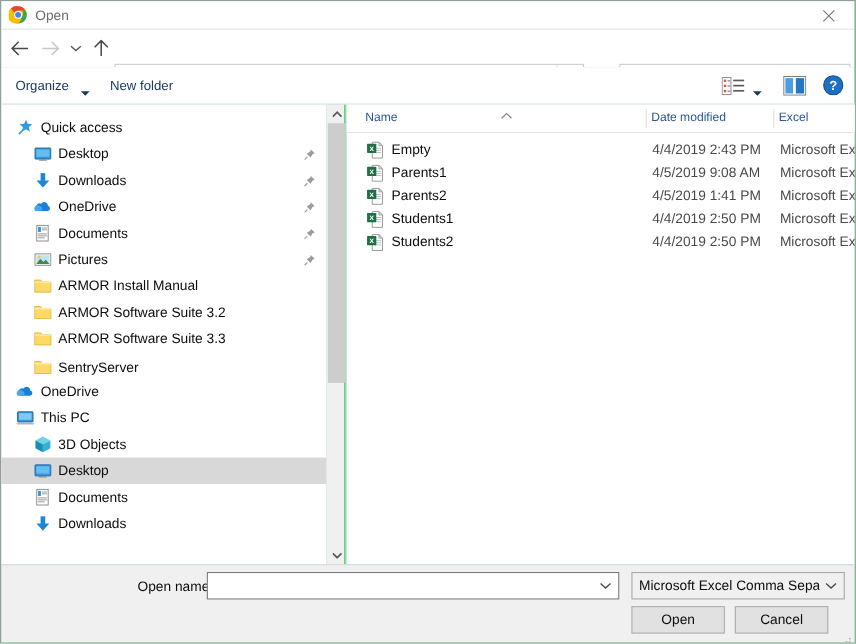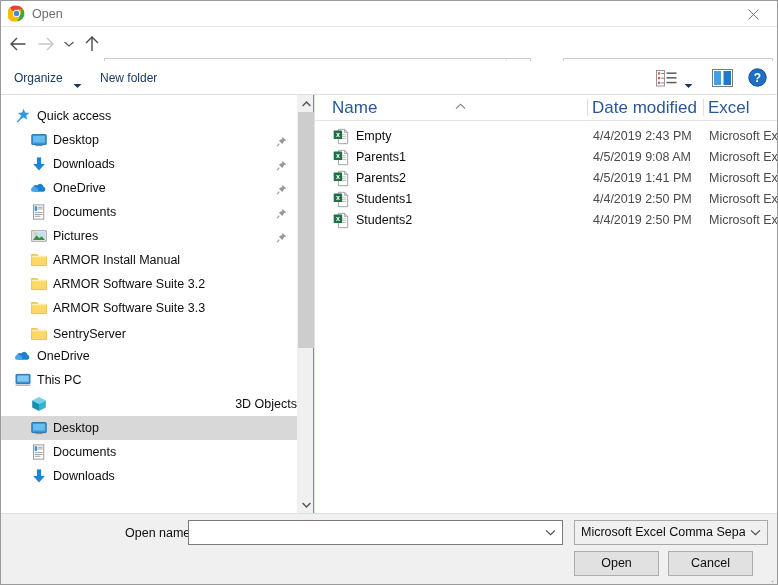--- a/index.html
+++ b/index.html
@@ -297,21 +297,21 @@
     width: 464px;
     height: 26px;
     background: #ffffff;
     border-bottom: 1px solid #e5e5e5;
     box-sizing: border-box;
   }
   .col {
     position: absolute;
     top: 0;
     height: 25px;
-    font-size: 17px;
+    font-size: 11px;
     color: #2b5797;
     line-height: 25px;
     cursor: default;
     box-sizing: border-box;
     white-space: nowrap;
     overflow: hidden;
   }
   .col-div {
     position: absolute;
     top: 4px;
@@ -718,21 +718,21 @@
         <div class="nav-item" style="top: 273px;">
           <span class="nav-ico" style="left: 14px; top: 4px; width: 16px; height: 16px;">
             <svg width="16" height="16" viewBox="0 0 16 16">
               <rect x="1" y="2.4" width="14" height="9.2" rx="0.5" fill="#3a95d8" stroke="#1f6aa8" stroke-width="0.9"></rect>
               <rect x="2.3" y="3.6" width="11.4" height="6" fill="#7fcaf2"></rect>
               <rect x="0.5" y="12.4" width="15" height="1.6" rx="0.4" fill="#b5b5b5"></rect>
             </svg>
           </span>
           <span class="nav-label" style="margin-left: 36px;">This PC</span>
         </div>
-        <div class="nav-item" style="top: 297px; justify-content: flex-end;">
+        <div class="nav-item" style="top: 297px;">
           <span class="nav-ico" style="left: 30px; top: 4px; width: 16px; height: 16px;">
             <svg width="16" height="16" viewBox="0 0 16 16">
               <path d="M8 0.9 L14.8 4.4 L8 7.9 L1.2 4.4 z" fill="#6fd5e8"></path>
               <path d="M1.2 4.4 L8 7.9 L8 15.1 L1.2 11.6 z" fill="#1b8fb0"></path>
               <path d="M14.8 4.4 L8 7.9 L8 15.1 L14.8 11.6 z" fill="#34b2d0"></path>
             </svg>
           </span>
           <span class="nav-label" style="margin-left: 52px;">3D Objects</span>
         </div>
         <div class="nav-item selected" style="top: 321px;">

